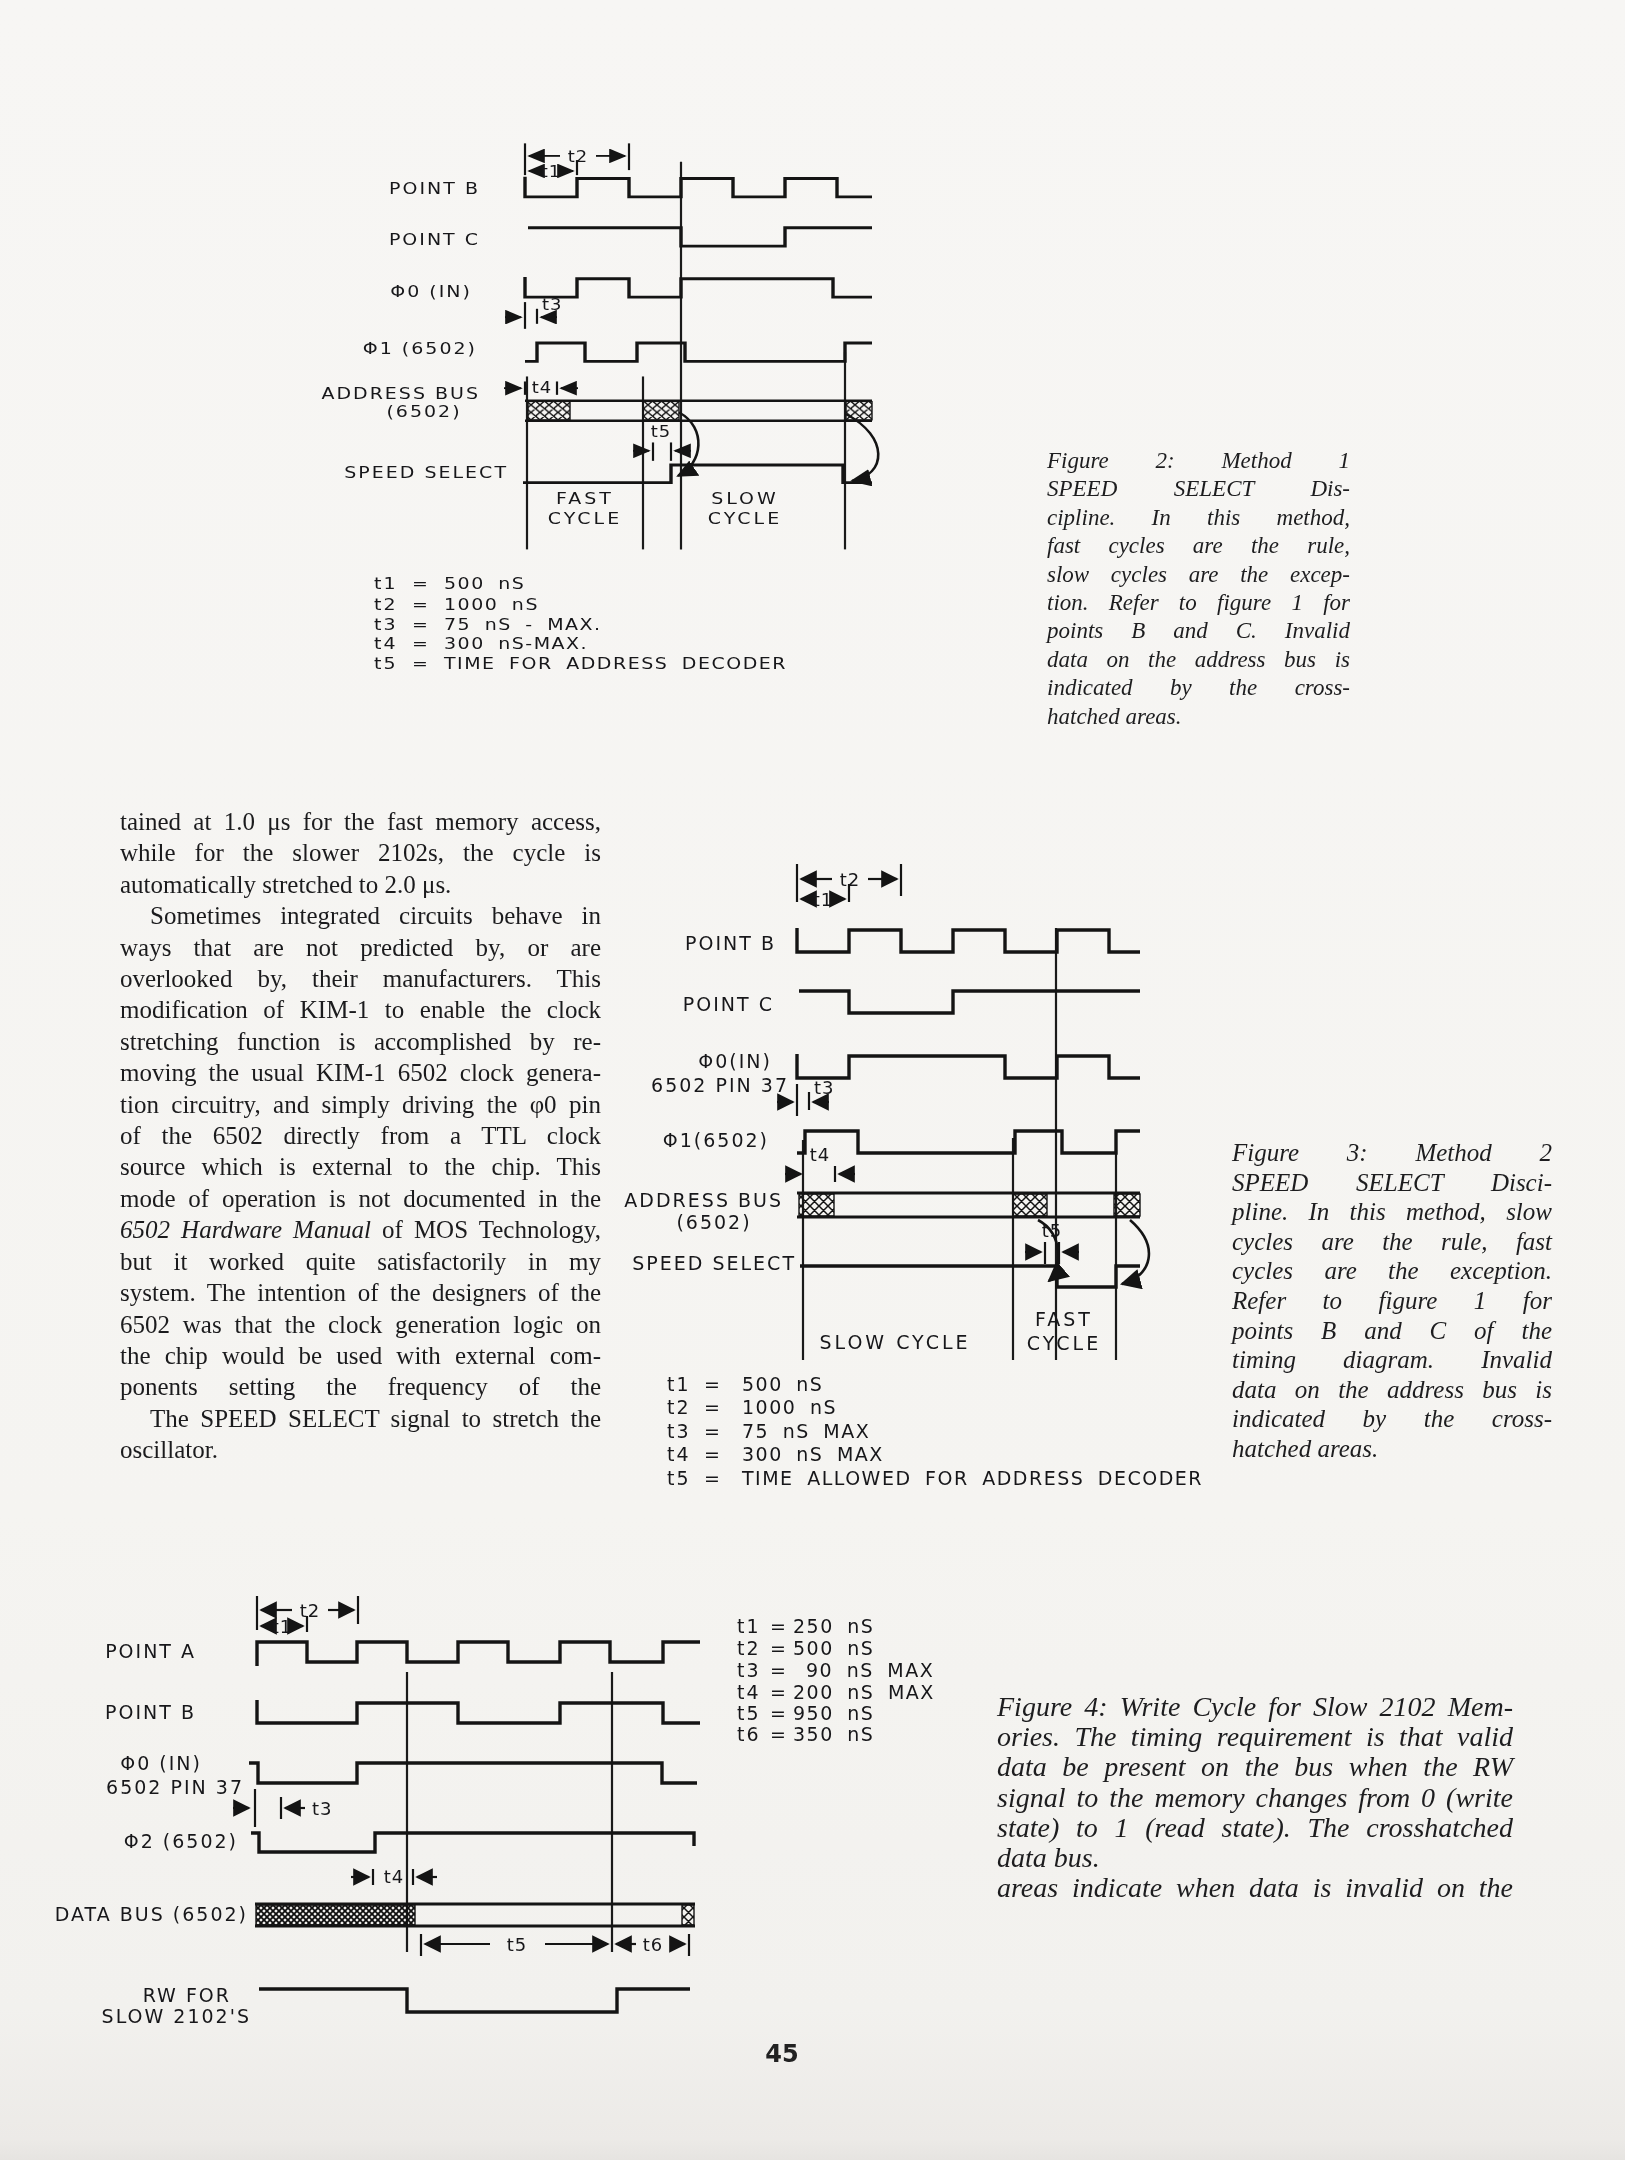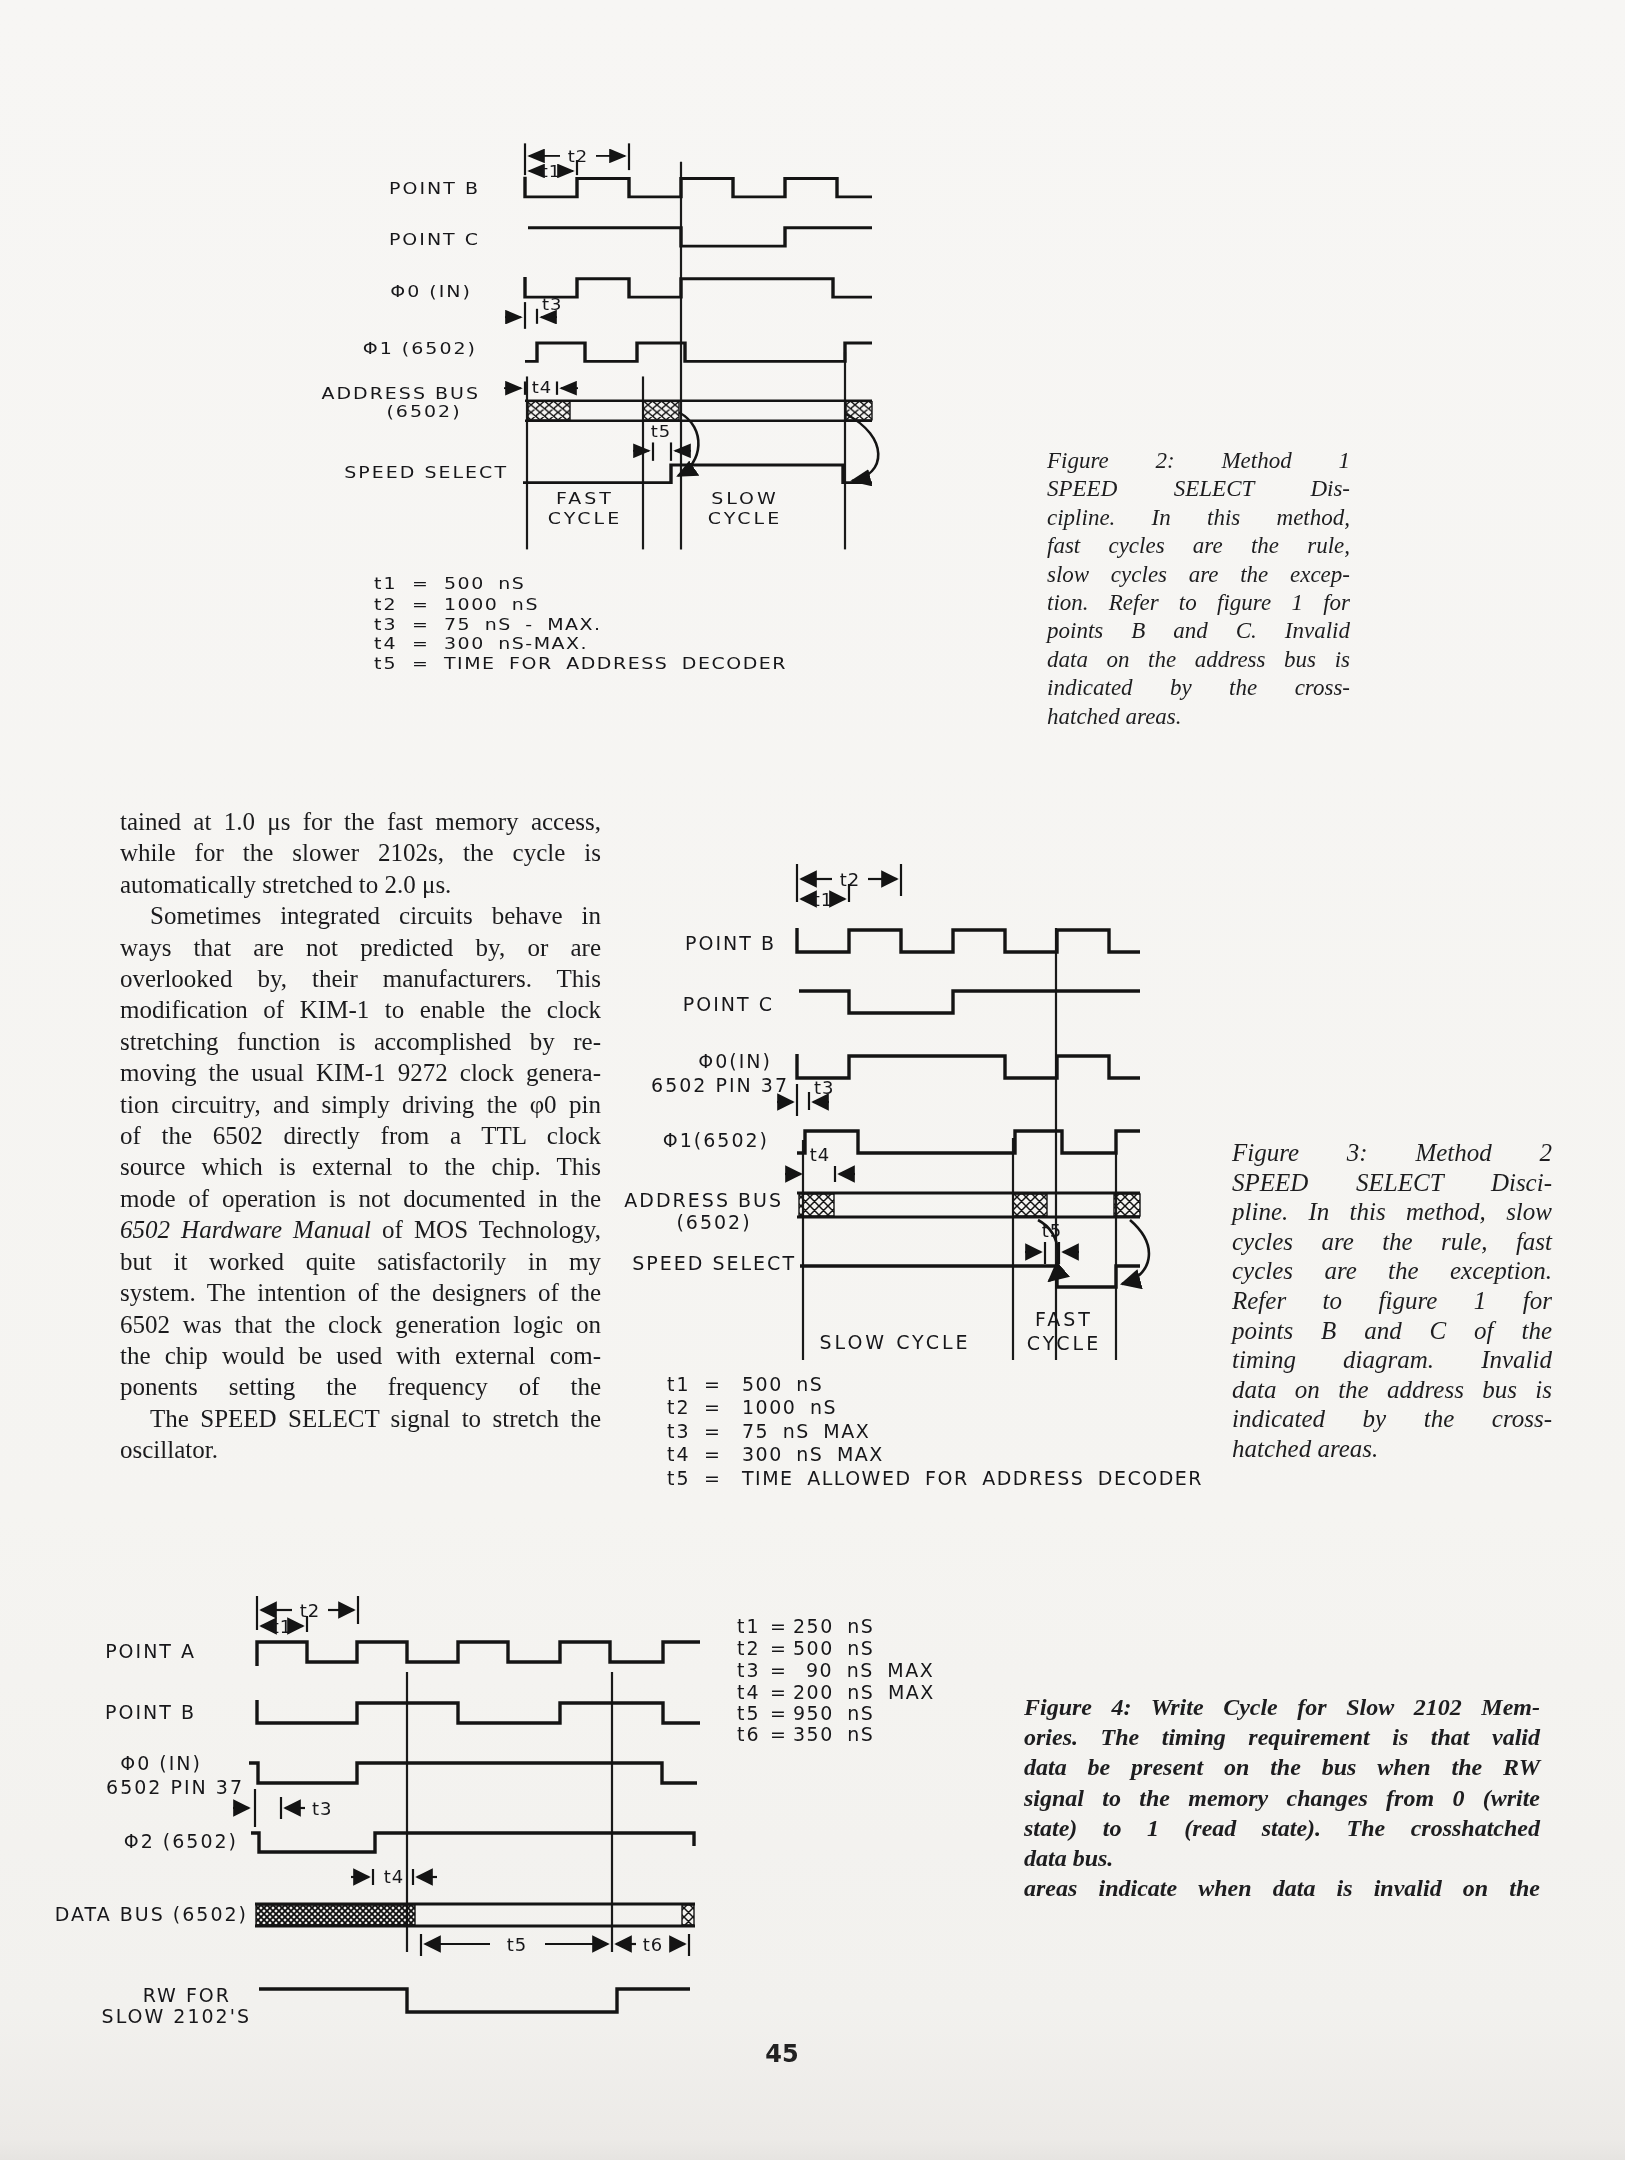--- a/index.html
+++ b/index.html
@@ -29,21 +29,21 @@
   .bl{text-align:justify;text-align-last:justify;margin-left:40px;}
   .bl.noj{text-align:justify;text-align-last:auto;}
   .bl.ind{text-indent:30px;}
   .it{font-style:italic;}
   
   .cap{font-style:italic;color:#1d1d1f;}
   .cap .cl{text-align:justify;text-align-last:justify;}
   .cap .cl.noj{text-align-last:auto;}
   .cap2{left:1047px;top:447px;width:303px;font-size:23px;line-height:28.4px;}
   .cap3{left:1232px;top:1138px;width:320px;font-size:25px;line-height:29.6px;}
-  .cap4{left:1024px;top:1692px;width:516px;font-size:24px;line-height:30.2px;font-weight:bold;}
+  .cap4{left:997px;top:1692px;width:516px;font-size:28px;line-height:30.2px;}
   .pagenum{left:750px;top:2040px;width:64px;text-align:center;
            font-family:"DejaVu Sans",sans-serif;font-weight:bold;font-size:24px;color:#222;}
 </style>
 </head>
 <body>
 
 <div class="page">
 
   <div class="abs" style="left:340px;top:130px;width:580px;height:660px;">
     <svg width="580" height="660" viewBox="340 130 580 790" preserveAspectRatio="none">
@@ -176,21 +176,21 @@
 
   <div class="abs bodycol">
     <div class="bl">tained at 1.0 μs for the fast memory access,</div>
     <div class="bl">while for the slower 2102s, the cycle is</div>
     <div class="bl noj">automatically stretched to 2.0 μs.</div>
     <div class="bl ind">Sometimes integrated circuits behave in</div>
     <div class="bl">ways that are not predicted by, or are</div>
     <div class="bl">overlooked by, their manufacturers. This</div>
     <div class="bl">modification of KIM-1 to enable the clock</div>
     <div class="bl">stretching function is accomplished by re-</div>
-    <div class="bl">moving the usual KIM-1 9272 clock genera-</div>
+    <div class="bl">moving the usual KIM-1 6502 clock genera-</div>
     <div class="bl">tion circuitry, and simply driving the φ0 pin</div>
     <div class="bl">of the 6502 directly from a TTL clock</div>
     <div class="bl">source which is external to the chip. This</div>
     <div class="bl">mode of operation is not documented in the</div>
     <div class="bl"><span class="it">6502 Hardware Manual</span><span> of MOS Technology,</span></div>
     <div class="bl">but it worked quite satisfactorily in my</div>
     <div class="bl">system. The intention of the designers of the</div>
     <div class="bl">6502 was that the clock generation logic on</div>
     <div class="bl">the chip would be used with external com-</div>
     <div class="bl">ponents setting the frequency of the</div>

